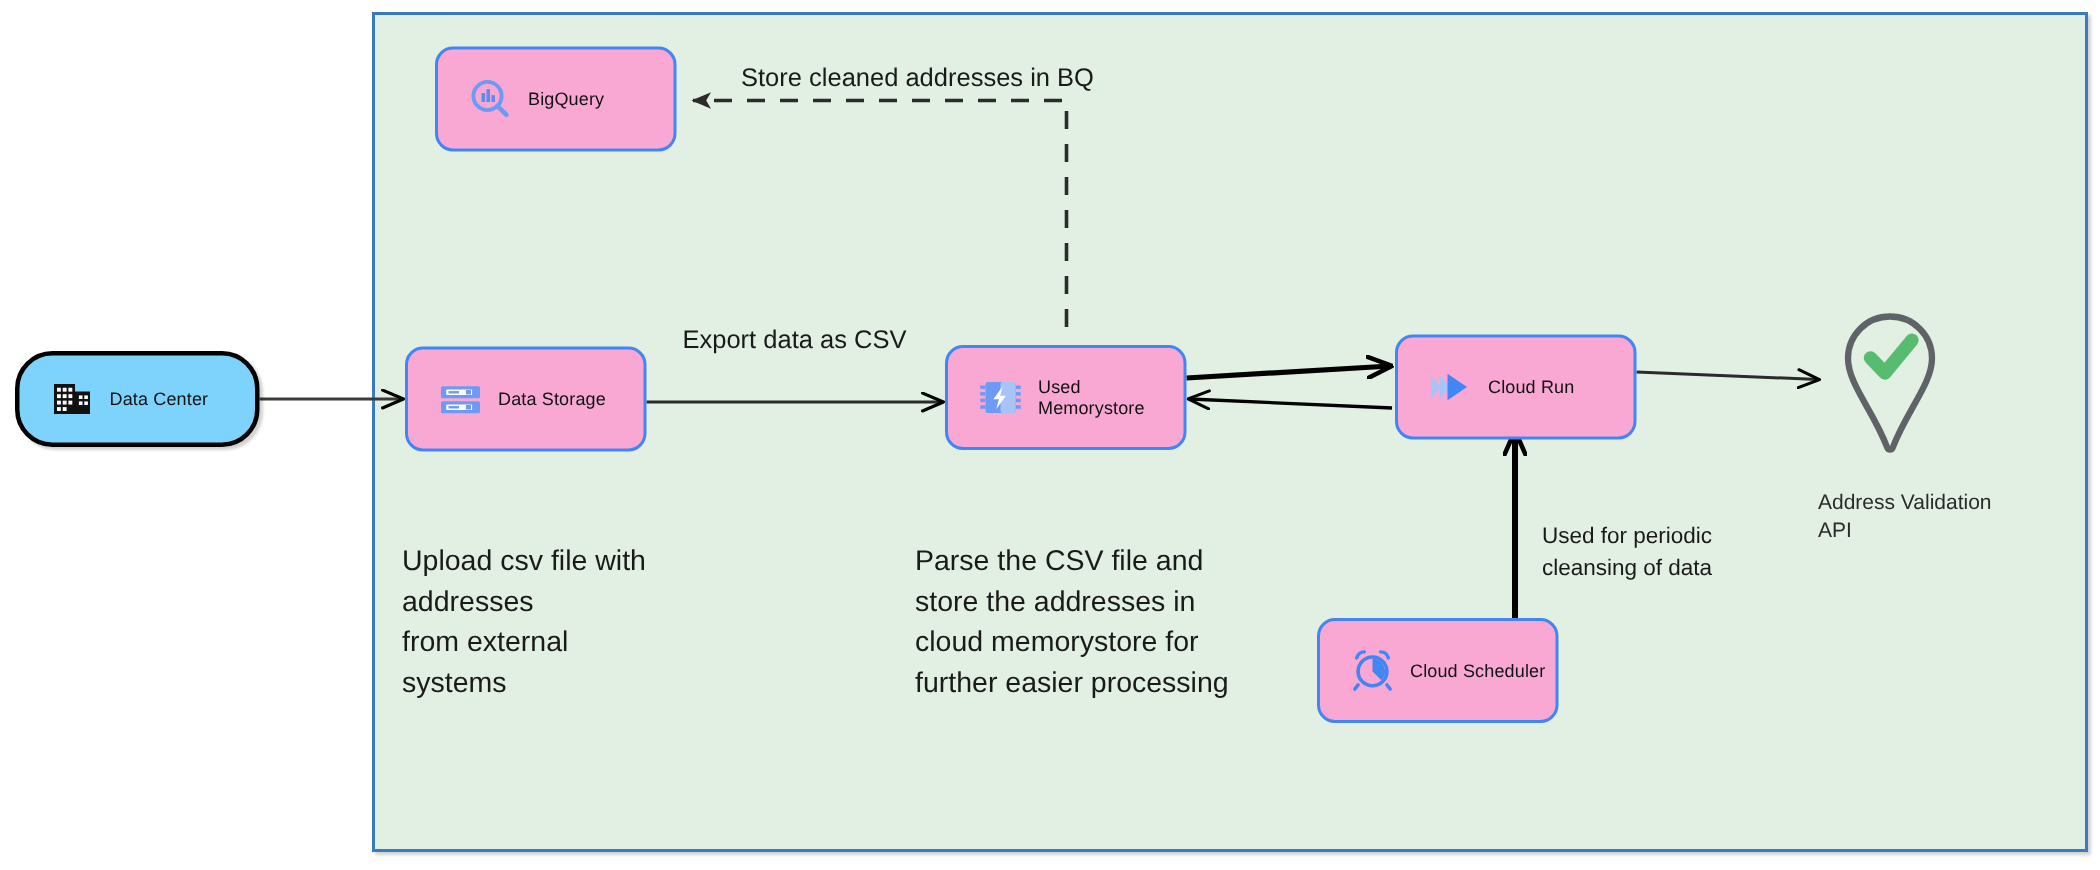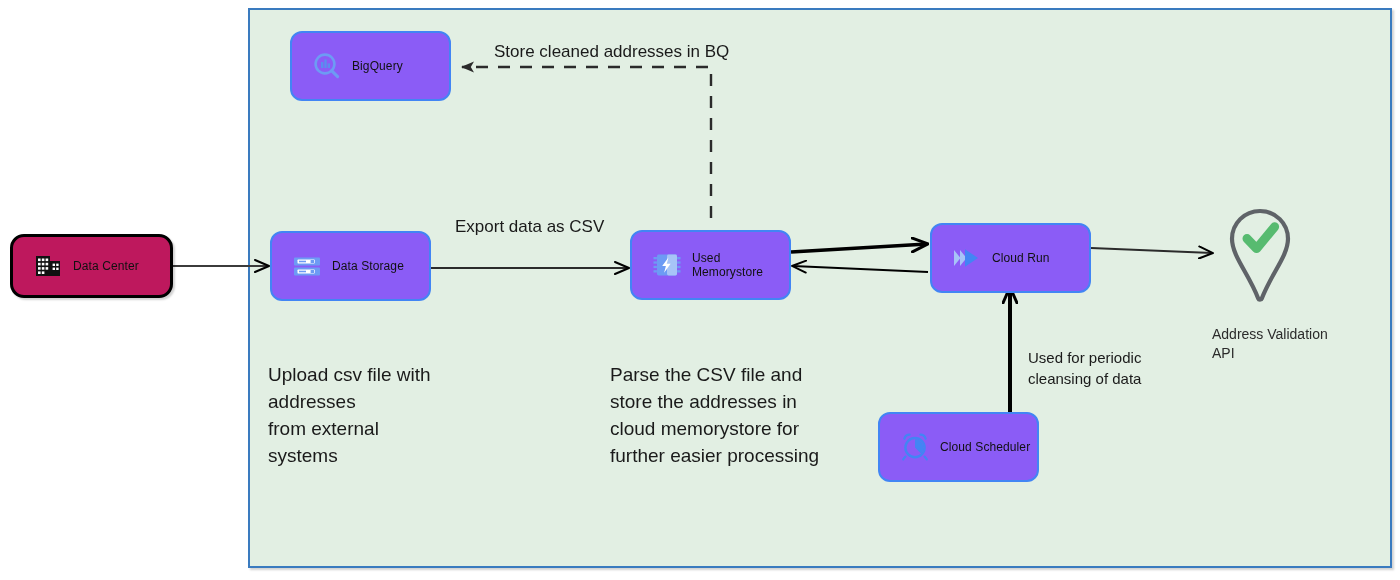--- a/index.html
+++ b/index.html
@@ -19,40 +19,40 @@
     border:2px solid #3a7bbf;
     box-sizing:border-box;
     box-shadow:2px 2px 2px rgba(0,0,0,.18);
   }
 
   
   .node{
     position:absolute;
     box-sizing:border-box;
     display:flex;align-items:center;
-    background:#8b5cf6;
+    background:#f9a8d4;
     border:2px solid #4285f4;
     border-radius:12px;
   }
   .node .icon{
     flex:0 0 auto;
     width:34px;height:34px;
     margin-left:18px;margin-right:8px;
     display:flex;align-items:center;justify-content:center;
   }
   .node .label{
     font-size:12px;color:#111111;line-height:1.18;
     letter-spacing:.1px;
   }
 
   
   .node.onprem{
-    background:#be185d;
+    background:#7dd3fc;
     border:3px solid #000000;
-    border-radius:14px;
+    border-radius:25px;
     box-shadow:2px 2px 2px rgba(0,0,0,.18);
   }
   .node.onprem .label{font-size:12px;}
 
   
   .pin-wrap{position:absolute;}
   .pin-label{
     position:absolute;
     font-size:14px;color:#2b2b2b;line-height:1.35;
     white-space:pre-line;

